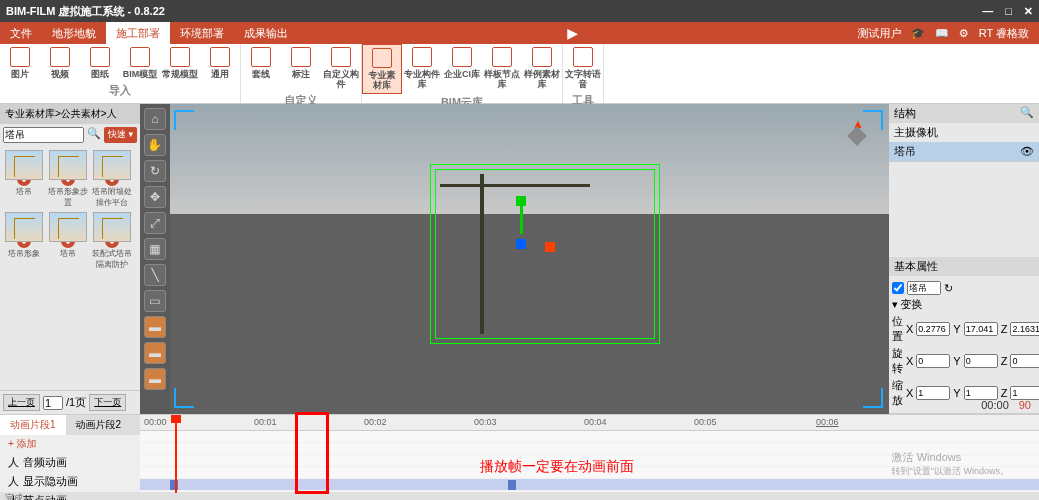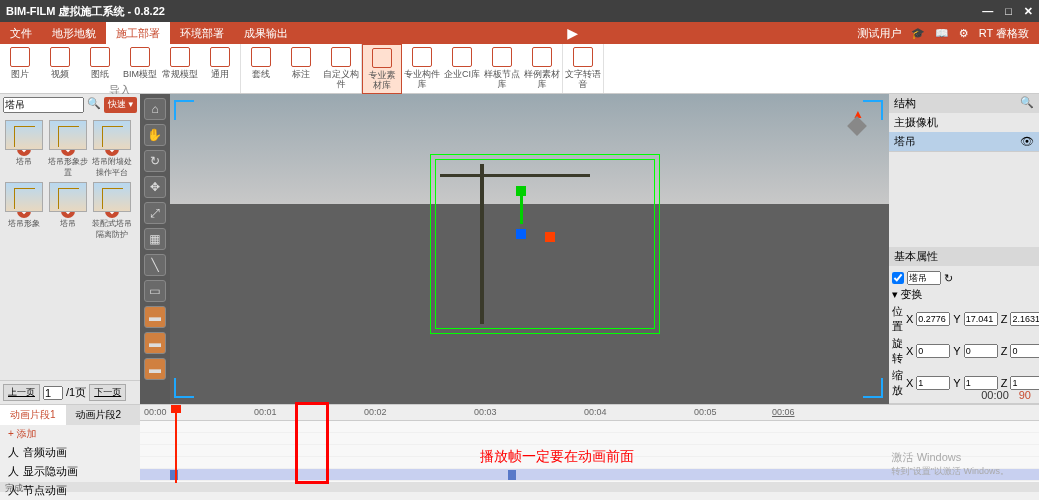--- a/index.html
+++ b/index.html
@@ -9,21 +9,21 @@
 .titlebar .title { flex: 1; }
 .titlebar .wbtns { display: flex; gap: 12px; }
 .titlebar .wbtns span { cursor: pointer; }
 
 .menubar { height: 22px; background: #c84b2f; color: #fff; display: flex; align-items: center; }
 .menubar .mitem { padding: 0 10px; height: 100%; display: flex; align-items: center; cursor: pointer; }
 .menubar .mitem.active { background: #fff; color: #c84b2f; }
 .menubar .play { margin: 0 auto; font-size: 14px; }
 .menubar .right { display: flex; gap: 10px; padding: 0 10px; align-items: center; }
 
-.ribbon { height: 50px; background: #fff; border-bottom: 1px solid #ccc; display: flex; }
+.ribbon { height: 60px; background: #fff; border-bottom: 1px solid #ccc; display: flex; font-weight: bold; }
 .rgroup { display: flex; flex-direction: column; border-right: 1px solid #e0e0e0; }
 .rgroup .btns { display: flex; }
 .rbtn { width: 40px; display: flex; flex-direction: column; align-items: center; padding: 3px 2px; cursor: pointer; }
 .rbtn .ico { width: 20px; height: 20px; border: 1px solid #c84b2f; border-radius: 2px; margin-bottom: 2px; }
 .rbtn.active { background: #ffe0d0; border: 1px solid #c84b2f; }
 .rbtn .lbl { font-size: 9px; color: #555; text-align: center; line-height: 10px; }
 .rgroup .glabel { font-size: 11px; color: #888; text-align: center; padding: 1px 0; }
 
 .main { display: flex; height: 310px; }
 
@@ -211,20 +211,21 @@
           <div class="ico"></div>
           <div class="lbl">文字转语音</div>
         </div>
       </div>
       <div class="glabel">工具</div>
     </div>
   </div>
 
 <div class="main">
   <div class="leftpanel">
+    <div class="crumb">专业素材库&gt;公共素材&gt;人</div>
     <div class="search">
       <input value="塔吊" style="">
       <span>🔍</span>
       <span class="sbtn">快速 ▾</span>
     </div>
     <div class="grid" id="thumbs">
         <div class="thumb">
           <div class="img"></div>
           <div class="dl">⬇</div>
           <div class="tlbl">塔吊</div>
@@ -358,21 +359,21 @@
   </div>
   <div class="tl-right">
     <div class="tl-time"><span class="cur">00:00</span><span class="end">90</span></div>
     <div class="tl-ruler" id="ruler">
         <span class="tick" style="left: 4px;">00:00</span>
         <span class="tick" style="left: 114px;">00:01</span>
         <span class="tick" style="left: 224px;">00:02</span>
         <span class="tick" style="left: 334px;">00:03</span>
         <span class="tick" style="left: 444px;">00:04</span>
         <span class="tick" style="left: 554px;">00:05</span>
-        <span class="tick" style="left: 632px; text-decoration: underline;">00:06</span>
+        <span class="tick" style="left: 676px; text-decoration: underline;">00:06</span>
       </div>
     <div class="tl-body" id="lanes">
         <div class="tl-lane"></div>
         <div class="tl-lane"></div>
         <div class="tl-lane"></div>
         <div class="tl-lane"></div>
         <div class="tl-lane sel">
           <div class="tl-clip" style="left:30px;width:8px"></div>
           <div class="tl-clip" style="left:368px;width:8px"></div>
         </div>

